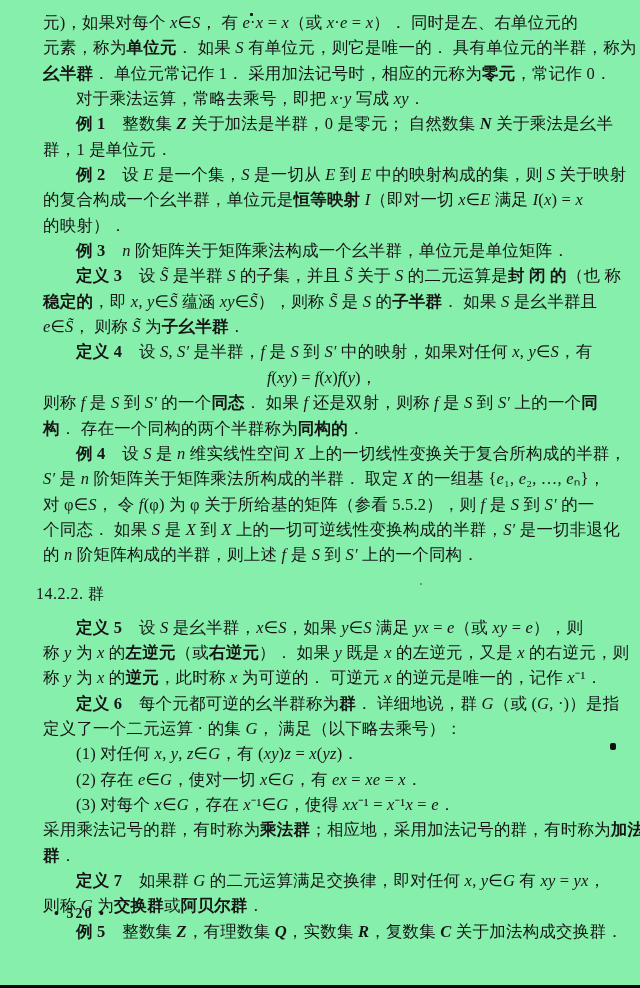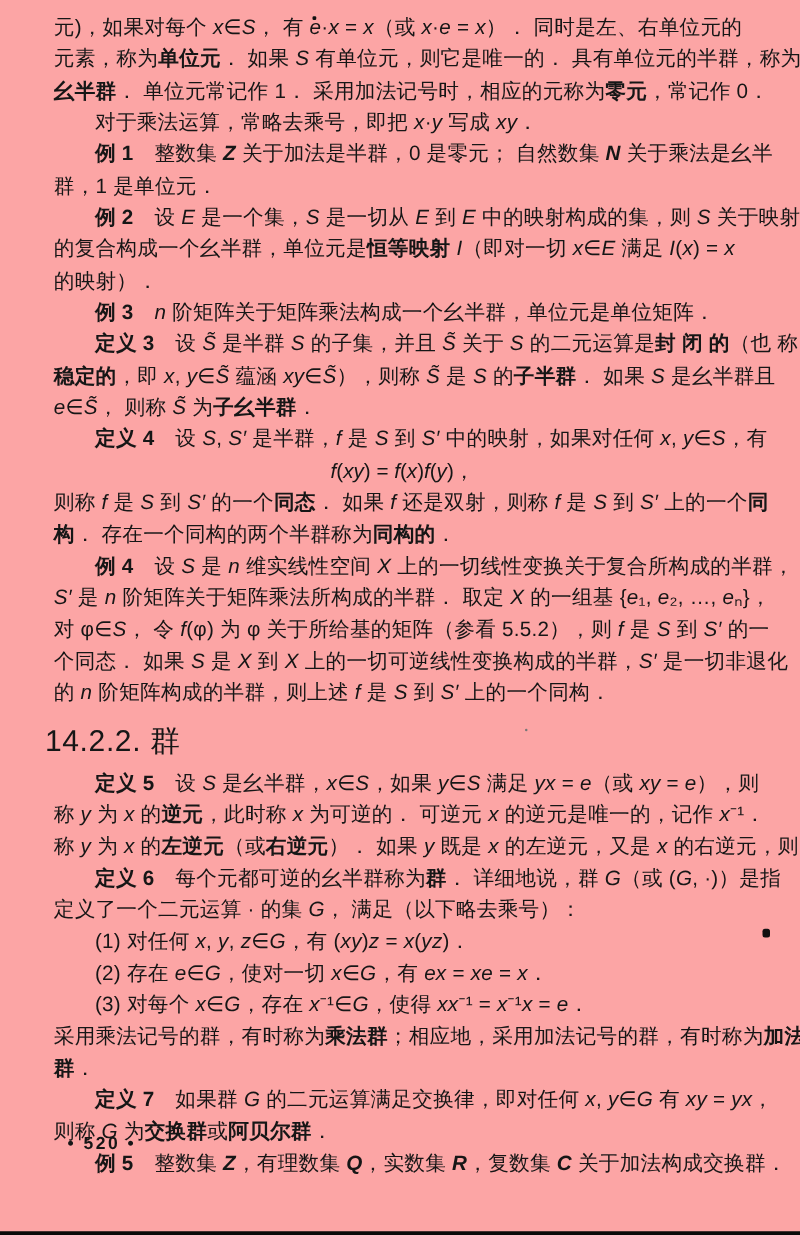--- a/index.html
+++ b/index.html
@@ -1,20 +1,20 @@
 <!DOCTYPE html>
 <html><head>
 <meta charset="utf-8">
 <style>
   html,body{margin:0;padding:0;background:#e8e8e8;}
   .page{
     position:relative;
     width:640px;height:988px;
-    background:#fca5a5;
-    font-family:Liberation Sans, sans-serif;
+    background:#86efac;
+    font-family:Liberation Serif, serif;
     color:#161616;
     overflow:hidden;
     margin:0 auto;
   }
   .text{
     position:absolute;
     left:43px;top:10px;width:558px;
   }
   .line{
     display:block;
@@ -28,21 +28,21 @@
   .formula{
     display:block;
     font-size:16.5px;
     line-height:25.35px;
     height:25.35px;
     text-align:center;
     white-space:nowrap;
   }
   .heading{
     display:block;
-    font-size:24px;
+    font-size:16px;
     line-height:26px;
     height:26px;
     margin:13px 0 8px -7px;
     letter-spacing:0.5px;
   }
   .b{font-weight:bold;text-align:right;}
   i{font-style:italic;}
   .footer{
     position:absolute;
     left:54px;top:906px;
@@ -82,22 +82,22 @@
       <div class="formula"><span><i>f</i>(<i>xy</i>) = <i>f</i>(<i>x</i>)<i>f</i>(<i>y</i>)，</span></div>
       <div class="line"><span>则称 <i>f</i> 是 <i>S</i> 到 <i>S′</i> 的一个</span><span class="b">同态</span><span>． 如果 <i>f</i> 还是双射，则称 <i>f</i> 是 <i>S</i> 到 <i>S′</i> 上的一个</span><span class="b">同</span></div>
       <div class="line"><span class="b">构</span><span>． 存在一个同构的两个半群称为</span><span class="b">同构的</span><span>．</span></div>
       <div class="line in"><span class="b">例 4</span><span>　设 <i>S</i> 是 <i>n</i> 维实线性空间 <i>X</i> 上的一切线性变换关于复合所构成的半群，</span></div>
       <div class="line"><span><i>S′</i> 是 <i>n</i> 阶矩阵关于矩阵乘法所构成的半群． 取定 <i>X</i> 的一组基 {<i>e</i>₁, <i>e</i>₂, …, <i>e</i>ₙ}，</span></div>
       <div class="line"><span>对 φ∈<i>S</i>， 令 <i>f</i>(φ) 为 φ 关于所给基的矩阵（参看 5.5.2），则 <i>f</i> 是 <i>S</i> 到 <i>S′</i> 的一</span></div>
       <div class="line"><span>个同态． 如果 <i>S</i> 是 <i>X</i> 到 <i>X</i> 上的一切可逆线性变换构成的半群，<i>S′</i> 是一切非退化</span></div>
       <div class="line"><span>的 <i>n</i> 阶矩阵构成的半群，则上述 <i>f</i> 是 <i>S</i> 到 <i>S′</i> 上的一个同构．</span></div>
       <div class="heading"><span>14.2.2. 群</span></div>
       <div class="line in"><span class="b">定义 5</span><span>　设 <i>S</i> 是幺半群，<i>x</i>∈<i>S</i>，如果 <i>y</i>∈<i>S</i> 满足 <i>yx</i> = <i>e</i>（或 <i>xy</i> = <i>e</i>），则</span></div>
+      <div class="line"><span>称 <i>y</i> 为 <i>x</i> 的</span><span class="b">左逆元</span><span>（或</span><span class="b">右逆元</span><span>）． 如果 <i>y</i> 既是 <i>x</i> 的左逆元，又是 <i>x</i> 的右逆元，则</span></div>
       <div class="line"><span>称 <i>y</i> 为 <i>x</i> 的</span><span class="b">逆元</span><span>，此时称 <i>x</i> 为可逆的． 可逆元 <i>x</i> 的逆元是唯一的，记作 <i>x</i>⁻¹．</span></div>
-      <div class="line"><span>称 <i>y</i> 为 <i>x</i> 的</span><span class="b">左逆元</span><span>（或</span><span class="b">右逆元</span><span>）． 如果 <i>y</i> 既是 <i>x</i> 的左逆元，又是 <i>x</i> 的右逆元，则</span></div>
       <div class="line in"><span class="b">定义 6</span><span>　每个元都可逆的幺半群称为</span><span class="b">群</span><span>． 详细地说，群 <i>G</i>（或 (<i>G</i>, ·)）是指</span></div>
       <div class="line"><span>定义了一个二元运算 · 的集 <i>G</i>， 满足（以下略去乘号）：</span></div>
       <div class="line in"><span>(1) 对任何 <i>x</i>, <i>y</i>, <i>z</i>∈<i>G</i>，有 (<i>xy</i>)<i>z</i> = <i>x</i>(<i>yz</i>)．</span></div>
       <div class="line in"><span>(2) 存在 <i>e</i>∈<i>G</i>，使对一切 <i>x</i>∈<i>G</i>，有 <i>ex</i> = <i>xe</i> = <i>x</i>．</span></div>
       <div class="line in"><span>(3) 对每个 <i>x</i>∈<i>G</i>，存在 <i>x</i>⁻¹∈<i>G</i>，使得 <i>xx</i>⁻¹ = <i>x</i>⁻¹<i>x</i> = <i>e</i>．</span></div>
       <div class="line"><span>采用乘法记号的群，有时称为</span><span class="b">乘法群</span><span>；相应地，采用加法记号的群，有时称为</span><span class="b">加法</span></div>
       <div class="line"><span class="b">群</span><span>．</span></div>
       <div class="line in"><span class="b">定义 7</span><span>　如果群 <i>G</i> 的二元运算满足交换律，即对任何 <i>x</i>, <i>y</i>∈<i>G</i> 有 <i>xy</i> = <i>yx</i>，</span></div>
       <div class="line"><span>则称 <i>G</i> 为</span><span class="b">交换群</span><span>或</span><span class="b">阿贝尔群</span><span>．</span></div>
       <div class="line in"><span class="b">例 5</span><span>　整数集 </span><span class="b"><i>Z</i></span><span>，有理数集 </span><span class="b"><i>Q</i></span><span>，实数集 </span><span class="b"><i>R</i></span><span>，复数集 </span><span class="b"><i>C</i></span><span> 关于加法构成交换群．</span></div>

